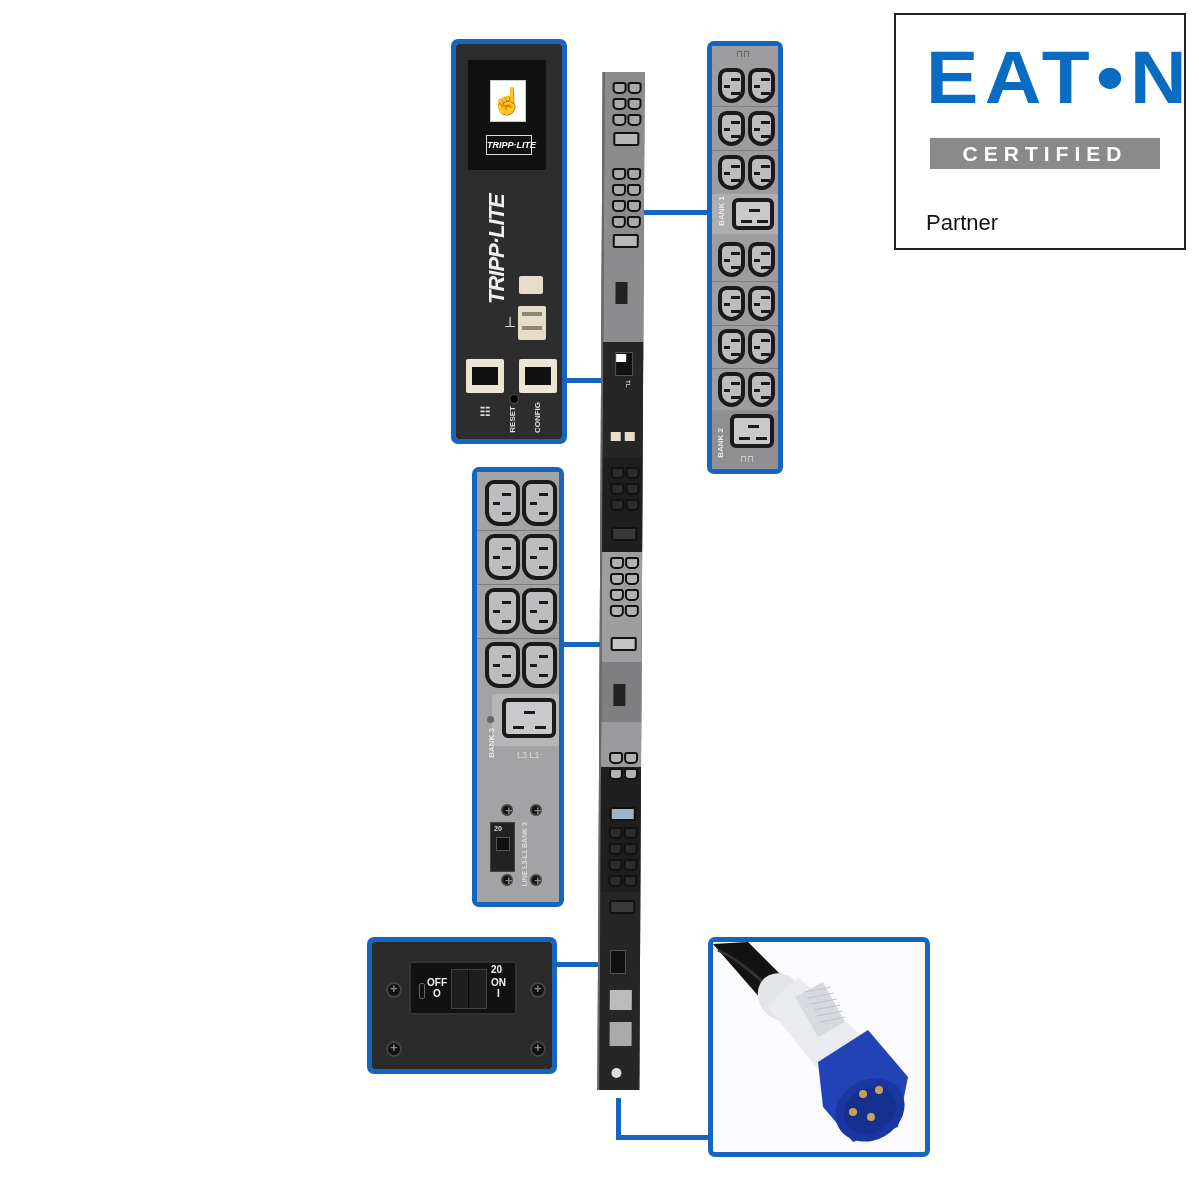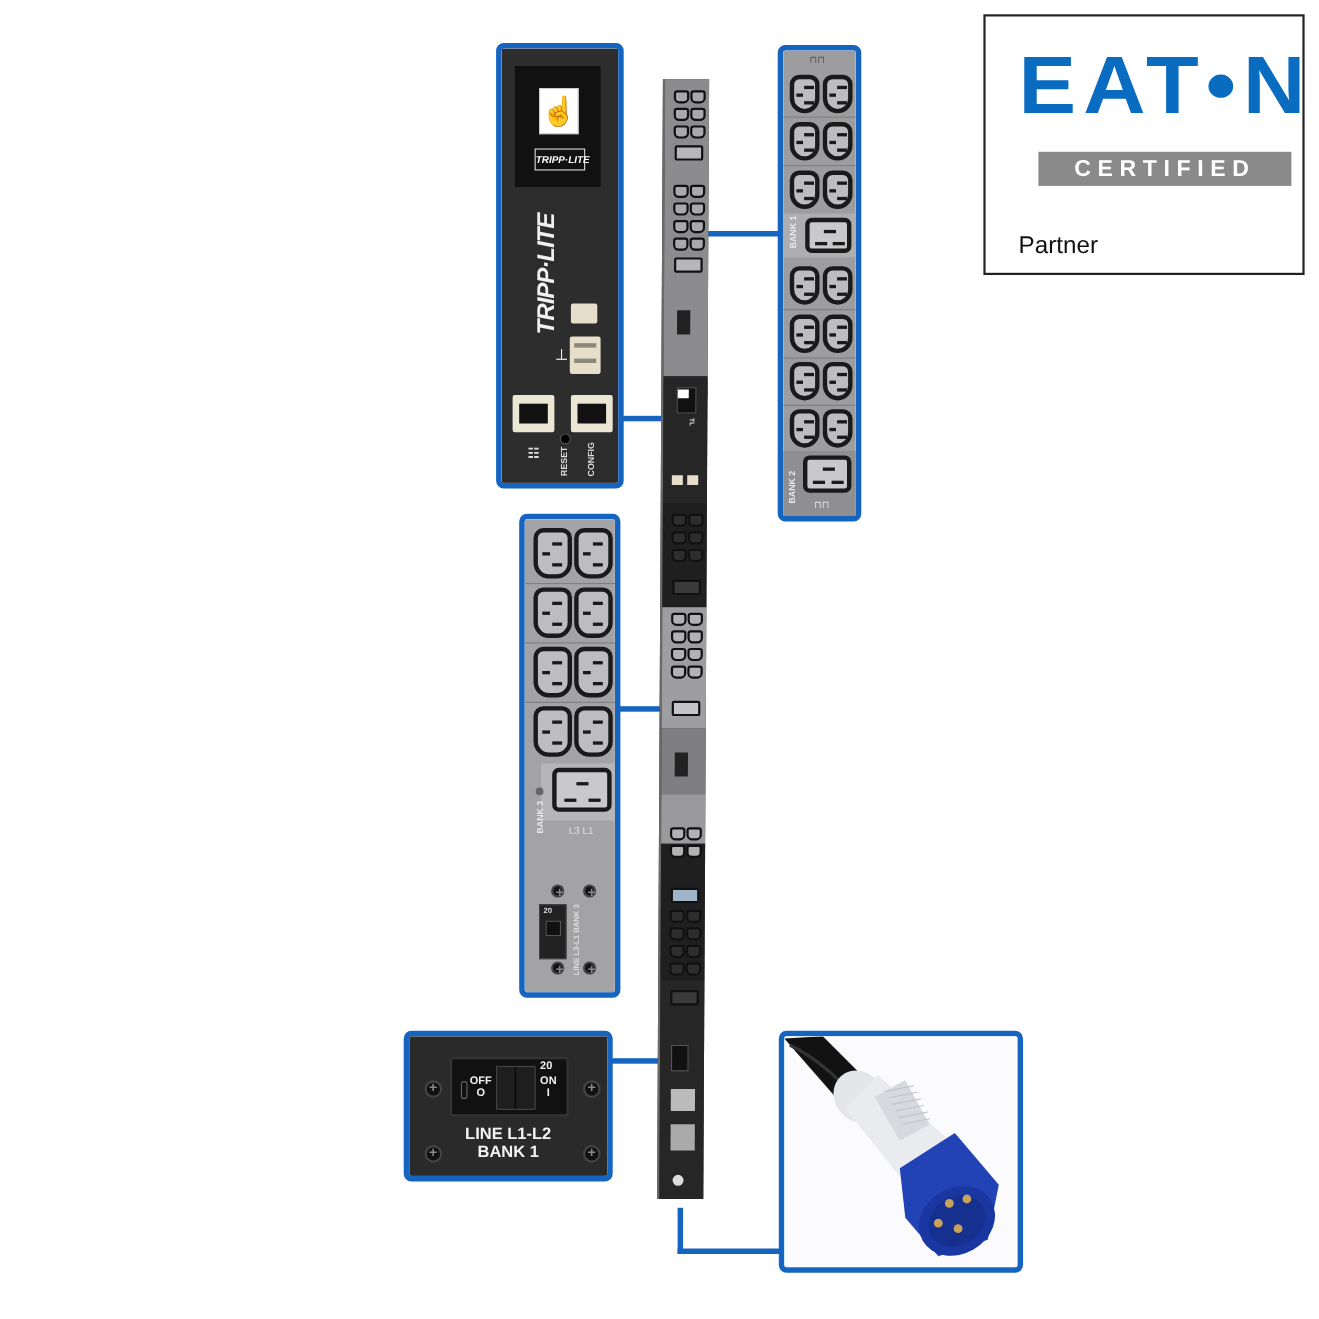--- a/index.html
+++ b/index.html
@@ -4,21 +4,21 @@
 <style>
   html, body { margin:0; padding:0; background:#ffffff; }
   body { width:1199px; height:1199px; position:relative; overflow:hidden; font-family:"Liberation Sans", sans-serif; }
   .abs { position:absolute; }
   .blue-frame { position:absolute; border:5px solid #1565c0; border-radius:7px; box-sizing:border-box; overflow:hidden; }
   .line { position:absolute; background:#1565c0; }
 
   
   .badge { position:absolute; left:894px; top:13px; width:292px; height:237px; border:2px solid #222; box-sizing:border-box; background:#fff; }
   .eaton-word { position:absolute; left:30px; top:28px; font-family:"Liberation Sans", sans-serif; font-weight:900; font-size:74px; color:#0a6cc0; letter-spacing:6px; line-height:70px; transform:scaleX(1.06); transform-origin:left; }
-  .cert-bar { position:absolute; left:48px; top:123px; width:230px; height:31px; background:#8a8a8a; color:#fff; font-weight:bold; font-size:21px; letter-spacing:6px; text-align:center; line-height:31px; }
+  .cert-bar { position:absolute; left:34px; top:123px; width:230px; height:31px; background:#8a8a8a; color:#fff; font-weight:bold; font-size:21px; letter-spacing:6px; text-align:center; line-height:31px; }
   .pa-line { position:absolute; left:30px; top:162px; font-size:25px; color:#0a6cc0; white-space:nowrap; }
   .pa-line .power { font-weight:normal; }
   .pa-line .adv { font-weight:bold; font-style:italic; }
   .partner { position:absolute; left:30px; top:195px; font-size:22px; color:#111; }
 
   
   .ctrl-inner { position:absolute; inset:0; background:#2d2d2e; }
   .lcd { position:absolute; left:12px; top:16px; width:78px; height:110px; background:#111; }
   .touch { position:absolute; left:22px; top:20px; width:34px; height:40px; background:#fff; border:1px solid #ccc; display:flex; align-items:center; justify-content:center; font-size:26px; color:#111; }
   .tl-small { position:absolute; left:18px; top:75px; width:44px; height:18px; border:1px solid #ddd; color:#fff; font-size:9px; font-weight:bold; text-align:center; line-height:18px; font-style:italic; }
@@ -268,24 +268,20 @@
     <div class="brk-body">
       <div class="abs" style="left:8px; top:20px; width:4px; height:14px; border:1px solid #666; border-radius:2px;"></div>
       <div class="brk-txt" style="left:16px; top:14px;">
         <span>OFF</span><br><span>O</span>
       </div>
       <div class="brk-toggle"></div>
       <div class="brk-txt" style="left:80px; top:1px;">20</div>
       <div class="brk-txt" style="left:80px; top:14px;">
         <span>ON</span><br><span>I</span>
       </div>
-    </div>
-    <div class="brk-caption">
-      <div>LINE L1-L2</div>
-      <div>BANK 1</div>
     </div>
   </div>
 </div>
 
 <div class="blue-frame" style="left:708px; top:937px; width:222px; height:220px;">
   <div class="plug-inner">
     <svg width="212" height="210" viewBox="0 0 212 210">
       <path d="M0 2 L35 0 L75 40 L55 65 Z" fill="#121212"></path>
       <path d="M5 8 C30 20 50 40 62 52" stroke="#333" stroke-width="3" fill="none"></path>
       <ellipse cx="68" cy="55" rx="22" ry="25" fill="#e3e5e8" transform="rotate(-40 68 55)"></ellipse>

